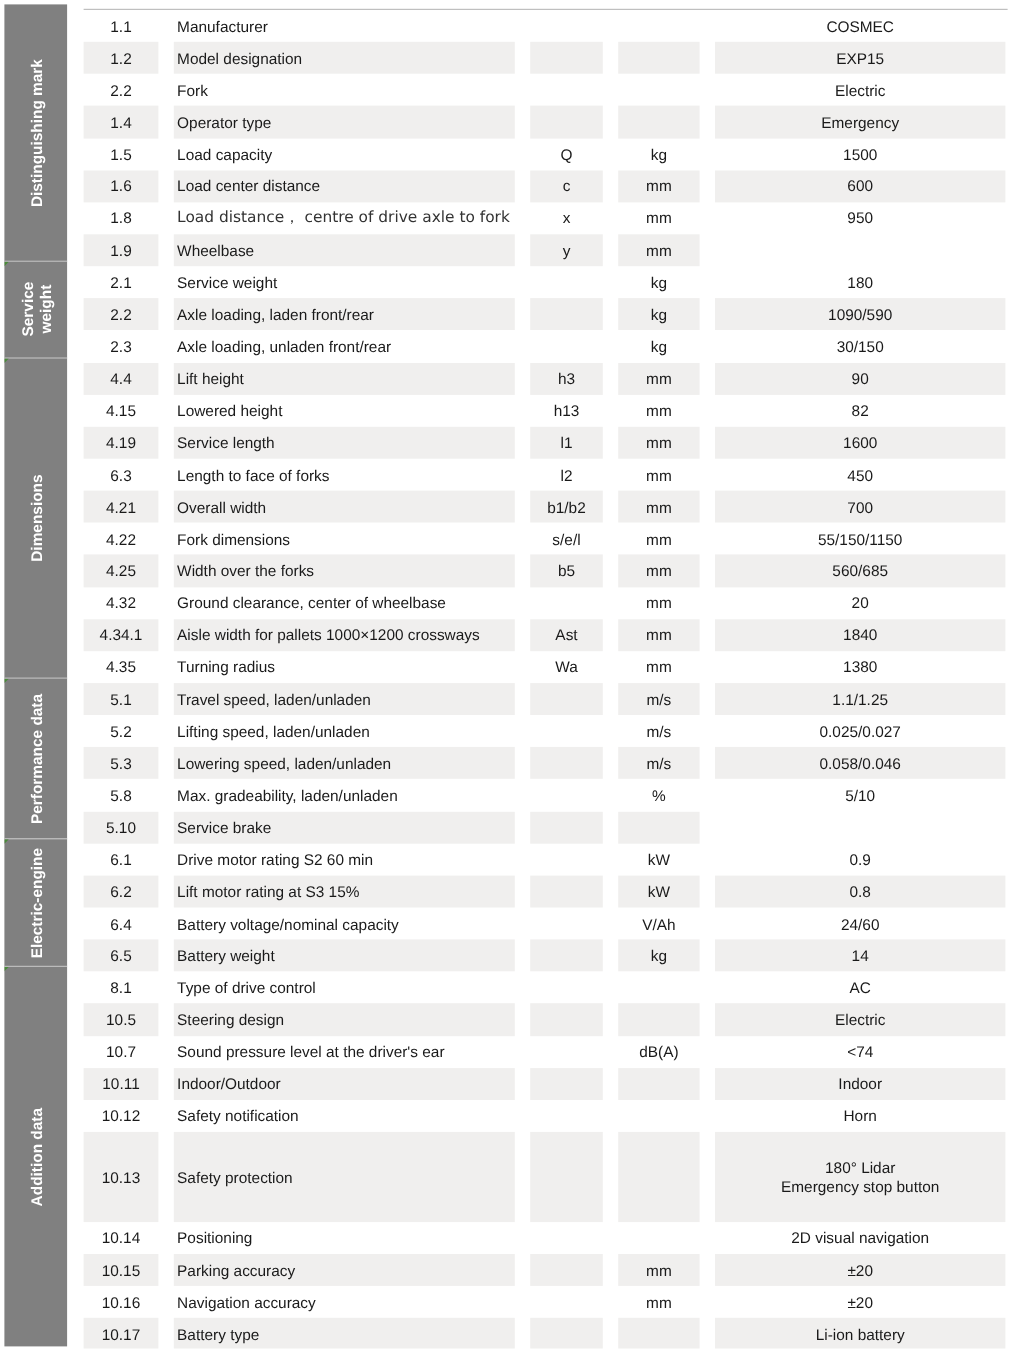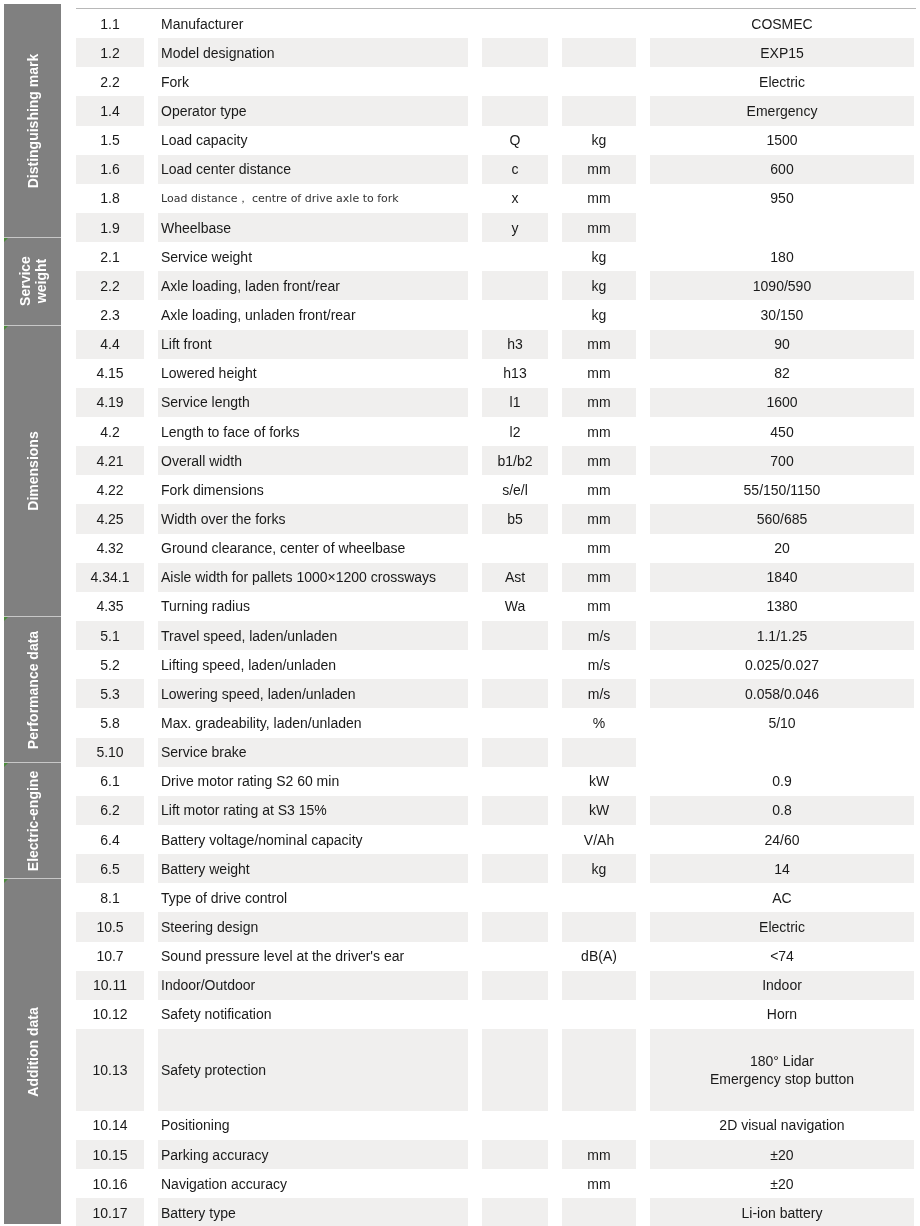--- a/index.html
+++ b/index.html
@@ -21,21 +21,21 @@
   .row.tall { height: 82px; }
   .cell { position: absolute; top: 0; bottom: 0; display: flex; align-items: center;
           box-sizing: border-box; }
   .c-no   { left: 0;    width: 68px;  justify-content: center; }
   .c-desc { left: 82px; width: 310px; padding-left: 3px; }
   .c-sym  { left: 406px; width: 66px; justify-content: center; }
   .c-unit { left: 486px; width: 74px; justify-content: center; }
   .c-val  { left: 574px; width: 264px; justify-content: center; text-align: center;
             white-space: pre-line; line-height: 18px; }
   .row.shaded .cell { background: #f0efee; }
-  .c-desc.alt-font { font-family: "DejaVu Sans", sans-serif; font-size: 11px; color: #333; }
+  .c-desc.alt-font { font-family: "DejaVu Sans", sans-serif; font-size: 14px; color: #333; }
 </style>
 </head>
 <body>
 
 <div id="sidebar">
   <div class="section" style="height: 234.2px;">
 
     <span class="label">Distinguishing mark</span>
   </div>
 
@@ -148,21 +148,21 @@
   <div class="row">
     <div class="cell c-no">2.3</div>
     <div class="cell c-desc">Axle loading, unladen front/rear</div>
     <div class="cell c-sym"></div>
     <div class="cell c-unit">kg</div>
     <div class="cell c-val">30/150</div>
   </div>
 
   <div class="row shaded">
     <div class="cell c-no">4.4</div>
-    <div class="cell c-desc">Lift front</div>
+    <div class="cell c-desc">Lift height</div>
     <div class="cell c-sym">h3</div>
     <div class="cell c-unit">mm</div>
     <div class="cell c-val">90</div>
   </div>
 
   <div class="row">
     <div class="cell c-no">4.15</div>
     <div class="cell c-desc">Lowered height</div>
     <div class="cell c-sym">h13</div>
     <div class="cell c-unit">mm</div>
@@ -171,21 +171,21 @@
 
   <div class="row shaded">
     <div class="cell c-no">4.19</div>
     <div class="cell c-desc">Service length</div>
     <div class="cell c-sym">l1</div>
     <div class="cell c-unit">mm</div>
     <div class="cell c-val">1600</div>
   </div>
 
   <div class="row">
-    <div class="cell c-no">4.2</div>
+    <div class="cell c-no">6.3</div>
     <div class="cell c-desc">Length to face of forks</div>
     <div class="cell c-sym">l2</div>
     <div class="cell c-unit">mm</div>
     <div class="cell c-val">450</div>
   </div>
 
   <div class="row shaded">
     <div class="cell c-no">4.21</div>
     <div class="cell c-desc">Overall width</div>
     <div class="cell c-sym">b1/b2</div>

